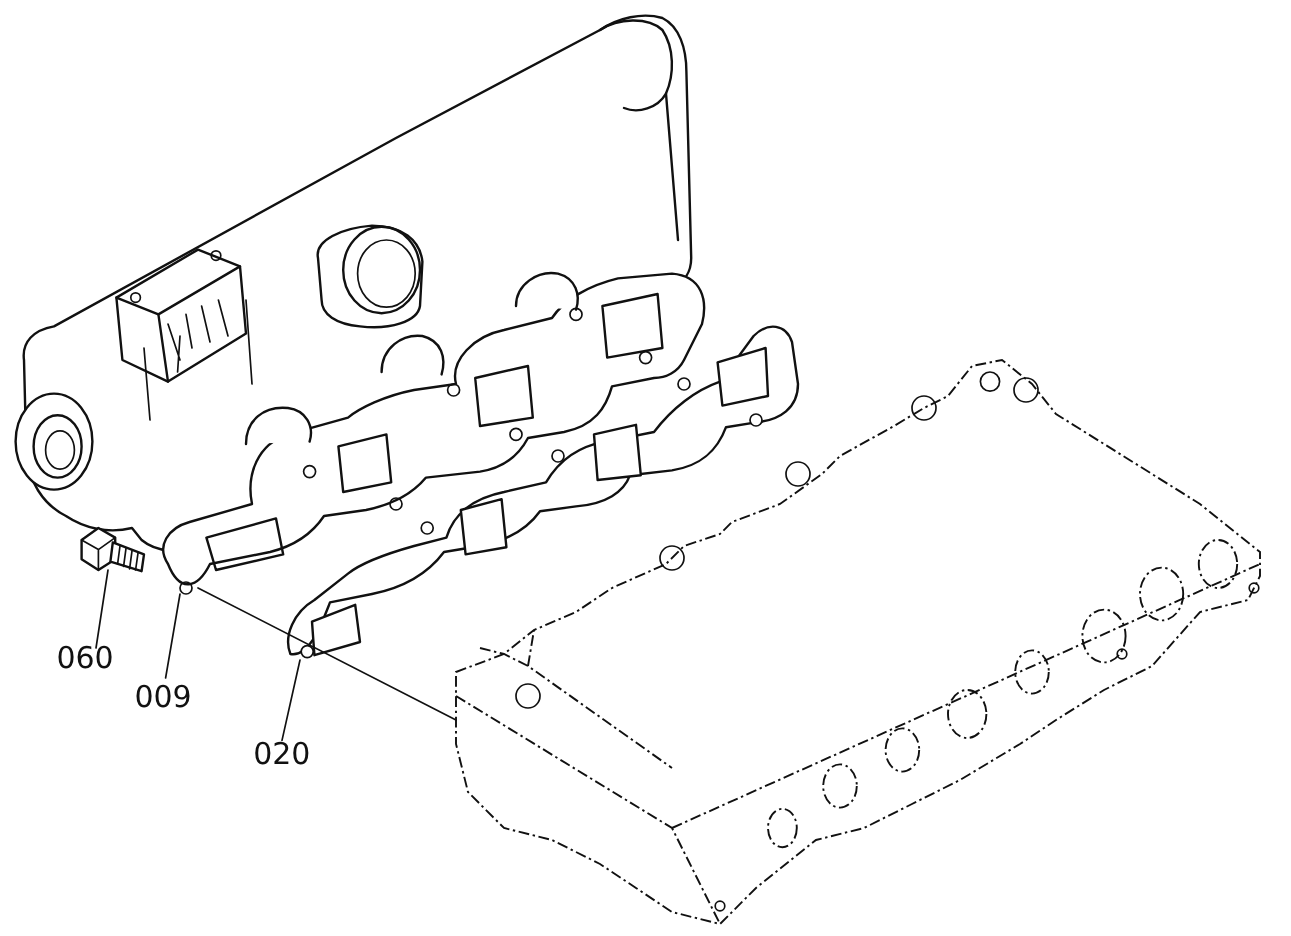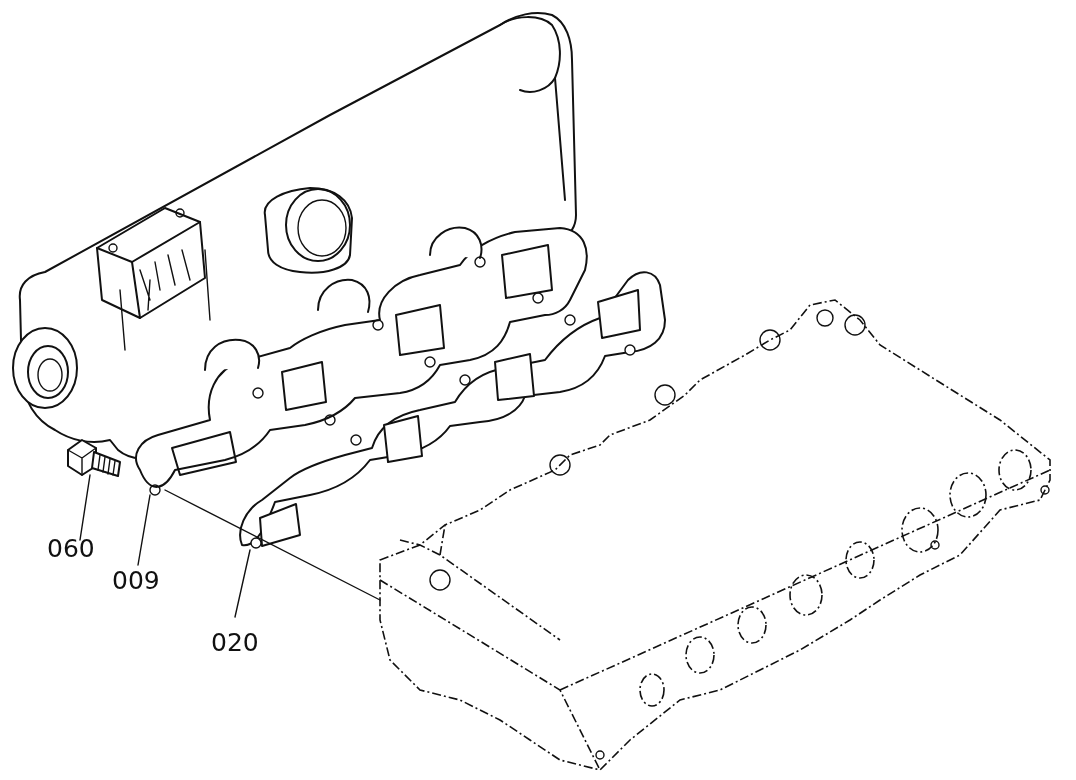--- a/index.html
+++ b/index.html
@@ -116,14 +116,14 @@
     <g>
       <path class="thin" d="M165,490 L380,600"></path>
       <path class="thin" d="M90,475 L80,540"></path>
       <path class="thin" d="M150,495 L138,565"></path>
       <path class="thin" d="M250,550 L235,617"></path>
     </g>
   </svg>
 
   <div class="callout" style="left:47px; top:536px;">060</div>
   <div class="callout" style="left:112px; top:568px;">009</div>
-  <div class="callout" style="left:211px; top:630px;">020</div>
+  <div class="callout" style="left:211px; top:616px;">020</div>
 </div>
 
 </body></html>

